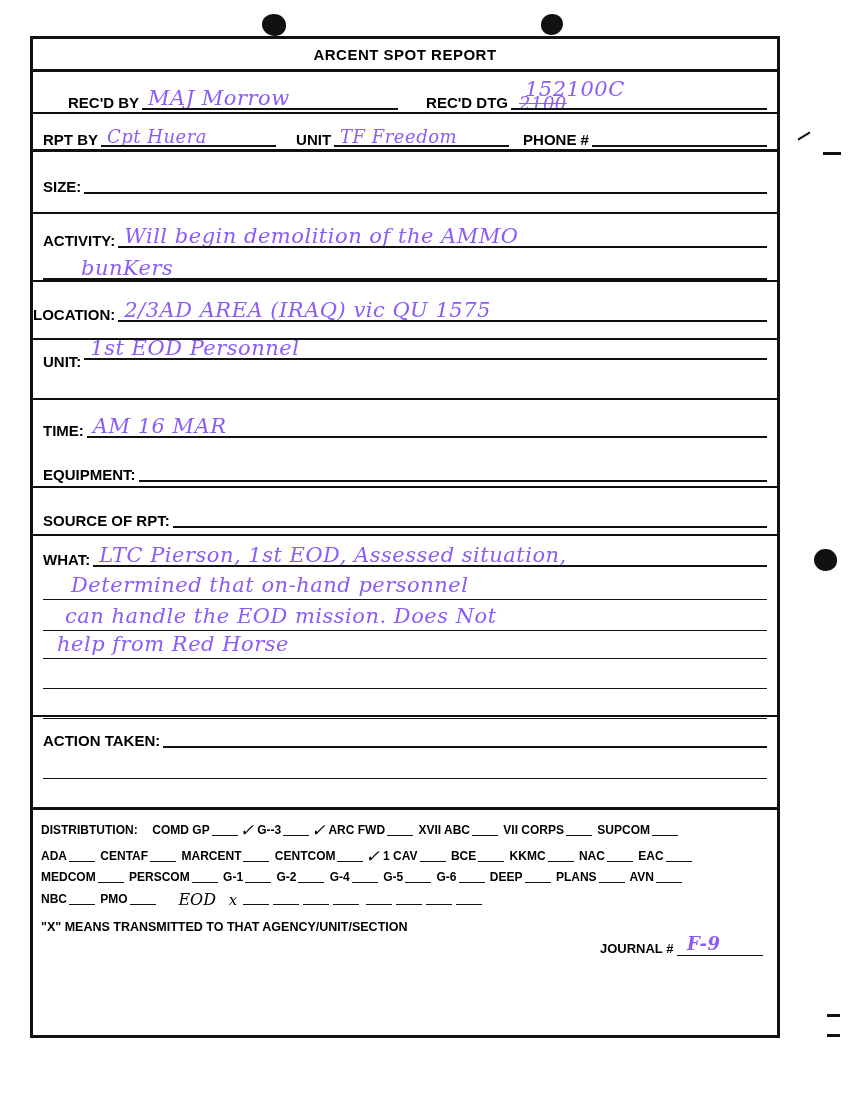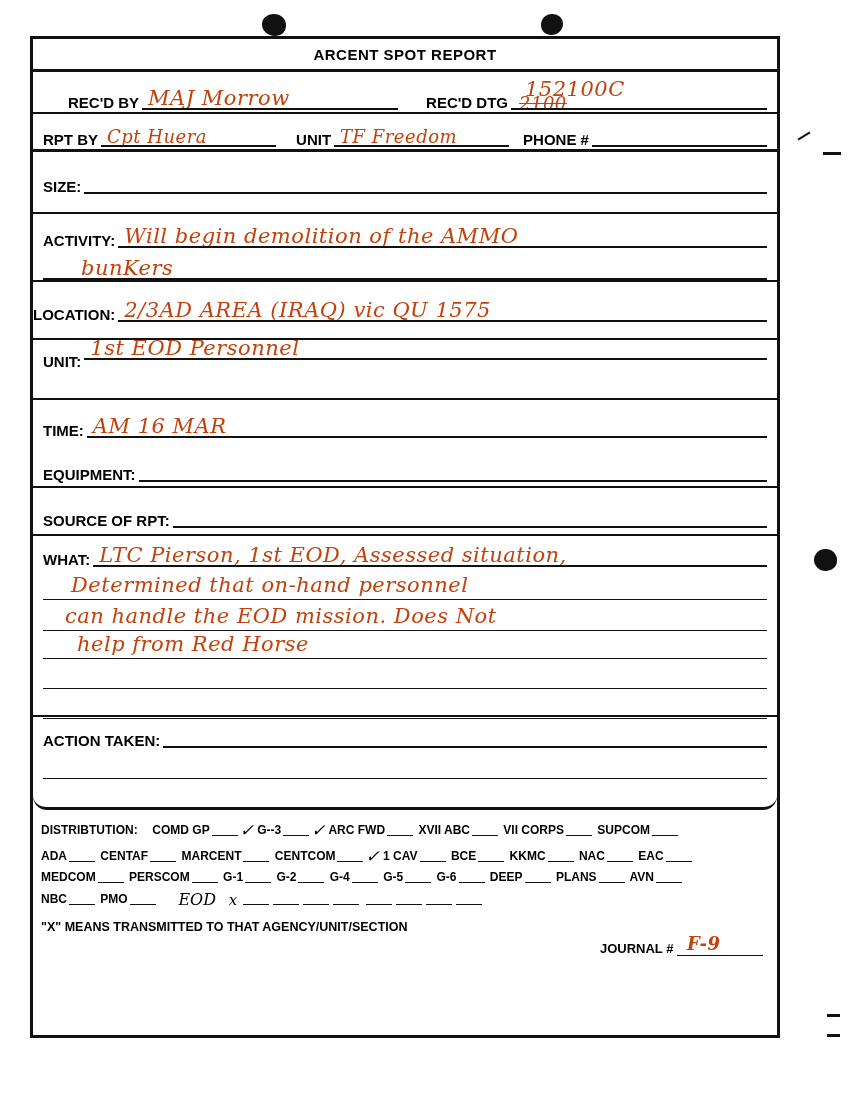--- a/index.html
+++ b/index.html
@@ -78,21 +78,21 @@
     flex: 1 1 auto;
     position: relative;
     min-width: 8px;
   }
 
   
   .hw {
     font-family: "DejaVu Serif", serif;
     font-style: italic;
     font-size: 21px;
-    color: #c2410c;
+    color: #8b5cf6;
     white-space: nowrap;
     line-height: 1;
     position: absolute;
     bottom: 3px;
     left: 6px;
     letter-spacing: 0.5px;
   }
   .hw.s { font-size: 18px; }
   .hw.strike { text-decoration: line-through; }
 
@@ -298,31 +298,31 @@
         <div class="underline-fill"></div>
       </div>
     </div>
     <div class="line" style="height:28px; margin:3px 10px;">
       <span class="hw" style="left:28px;">Determined that on-hand personnel</span>
     </div>
     <div class="line" style="height:28px; margin:0 10px;">
       <span class="hw" style="left:22px;">can handle the EOD mission. Does Not</span>
     </div>
     <div class="line" style="height:28px; margin:0 10px;">
-      <span class="hw" style="left:34px;">help from Red Horse</span>
+      <span class="hw" style="left:14px;">help from Red Horse</span>
     </div>
     <div class="line" style="height:30px; margin:0 10px;">
       <span class="hw"></span>
     </div>
     <div class="line" style="height:30px; margin:0 10px; border-bottom:1.5px solid #111;">
       <span class="hw"></span>
     </div>
   </div>
 
-  <div class="sec" style="height:93px; border-bottom-width:3px;border-radius:14px;">
+  <div class="sec" style="height:93px; border-bottom-width:3px;">
     <div class="row" style="height:33px; padding:0 10px 0 10px;">
       <span class="lbl">ACTION  TAKEN:</span>
       <div class="fill">
         <span class="hw"></span>
         <div class="underline-fill"></div>
       </div>
     </div>
     <div class="line" style="height:29px; margin:0 10px;">
       <span class="hw"></span>
     </div>

